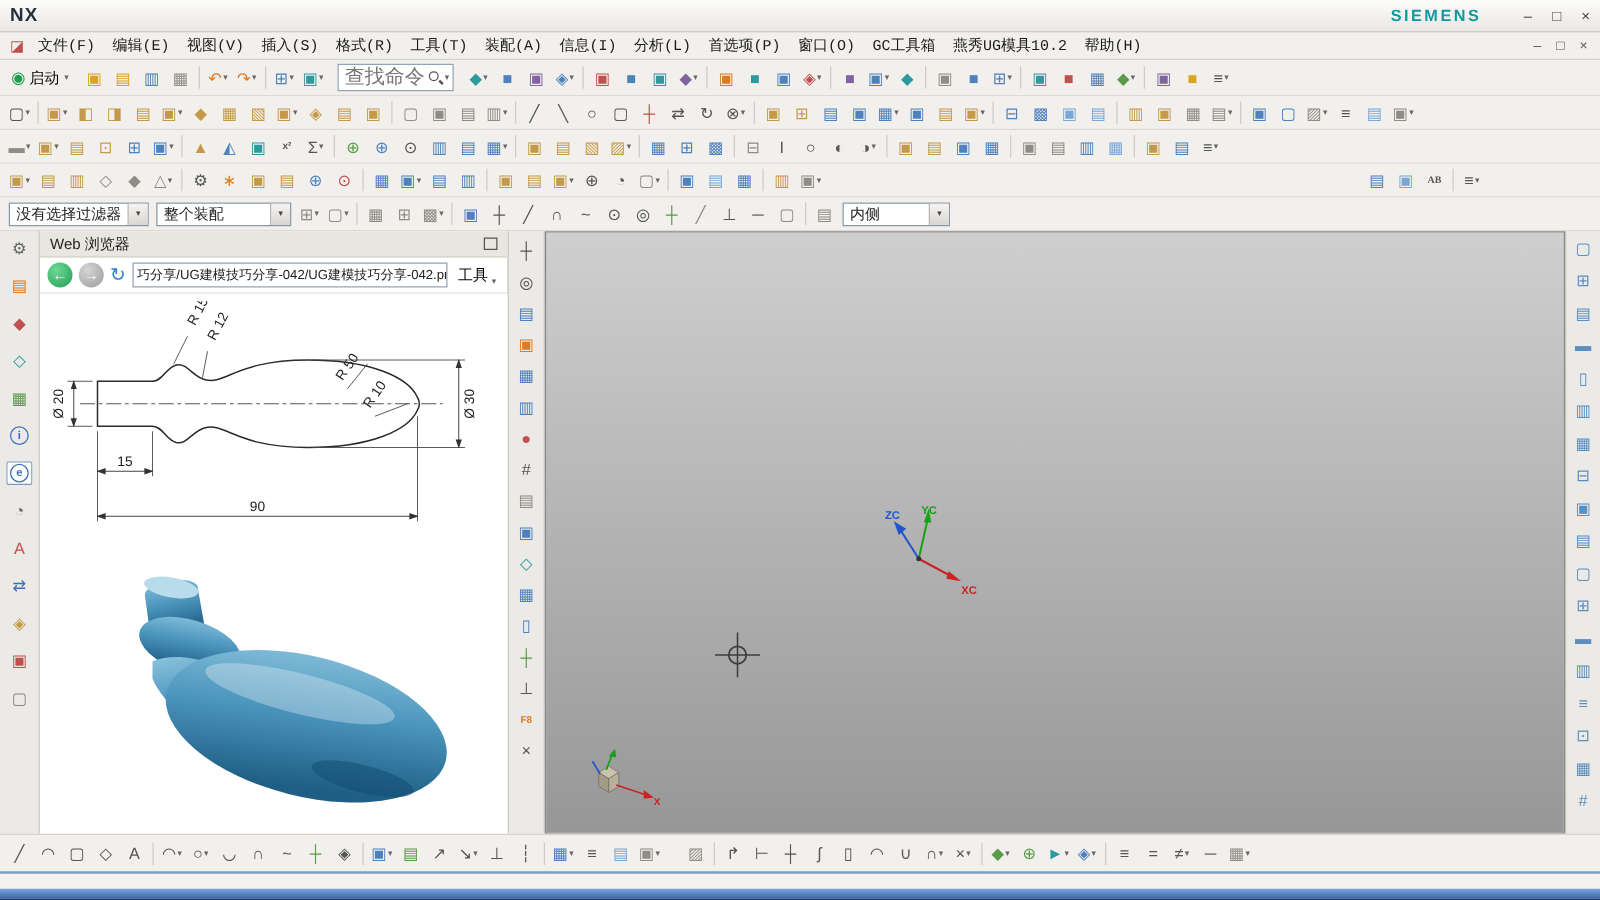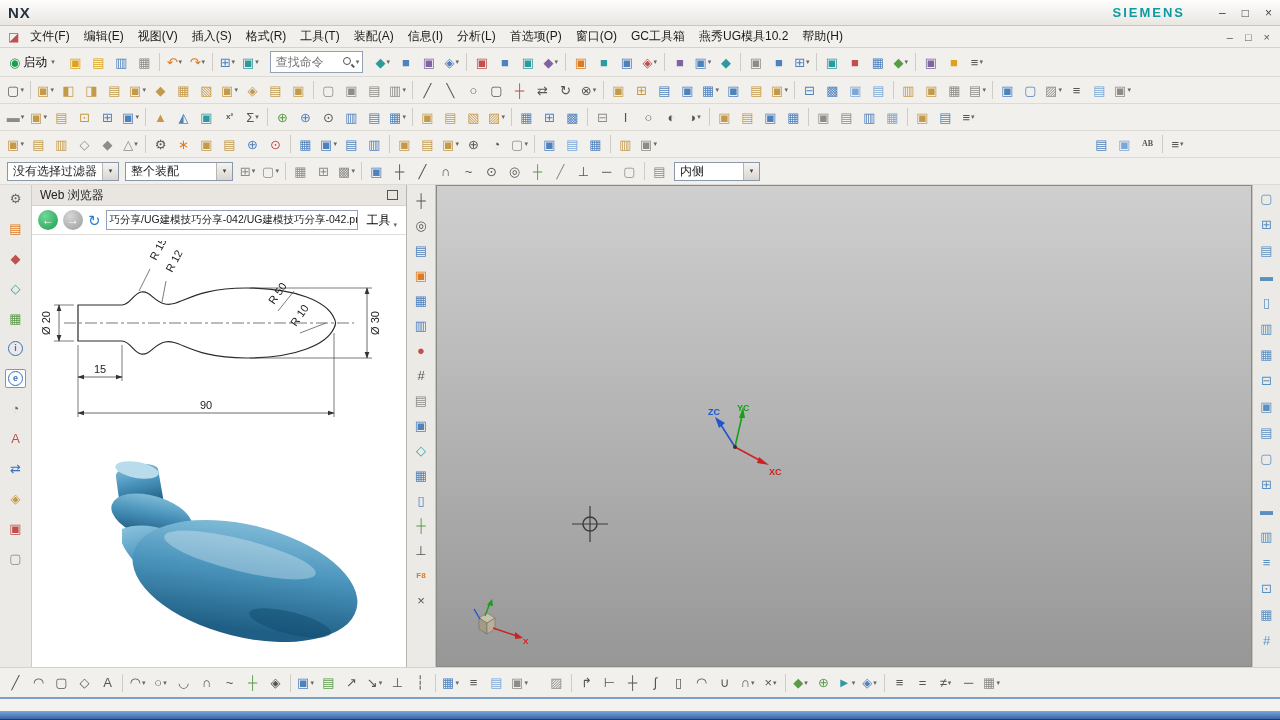--- a/index.html
+++ b/index.html
@@ -17,21 +17,21 @@
   .siemens{margin-left:auto;color:#0f9aa0;font-weight:bold;font-size:13px;letter-spacing:2px;margin-right:34px;}
   .win-controls{display:flex;gap:16px;color:#444;font-size:12px;align-items:center;}
   .winbtn{cursor:default;line-height:1;}
 
   
   .menubar{position:absolute;top:26px;left:0;right:0;height:22px;background:#f2f0ed;
     border-bottom:1px solid #d6d2cc;display:flex;align-items:center;font-size:12px;
     color:#1a1a1a;padding:0 4px;box-sizing:border-box;}
   .doc-icon{color:#c0504d;font-size:12px;margin:0 4px;}
   .menu-wrap{display:contents;}
-  .menu-item{padding:2px 7px;white-space:nowrap;}
+  .menu-item{padding:2px 7px;white-space:nowrap;font-family:Liberation Mono, monospace;}
   .mdi-controls{margin-left:auto;display:flex;gap:12px;color:#555;font-size:11px;padding-right:6px;}
 
   
   .toolrow{position:absolute;left:0;right:0;background:#f2f0ed;border-bottom:1px solid #ddd9d3;
     display:flex;align-items:center;padding:0 4px;box-sizing:border-box;flex-wrap:nowrap;overflow:hidden;white-space:nowrap;}
   #row1{top:48px;height:29px;}
   #row2{top:77px;height:27px;}
   #row3{top:104px;height:27px;}
   #row4{top:131px;height:27px;}
   #filterrow{top:158px;height:27px;}
@@ -46,21 +46,21 @@
     display:flex;align-items:center;justify-content:center;font-size:9px;font-weight:bold;}
   .dd{font-size:7px;color:#666;margin-left:1px;}
   .tsep{width:1px;height:18px;background:#cfccc6;margin:0 3px;flex:0 0 auto;}
   .tspace{display:inline-block;height:1px;flex:0 0 auto;}
 
   .start-btn{display:flex;align-items:center;gap:3px;font-size:12px;padding:1px 5px;margin-right:4px;flex:0 0 auto;}
   .start-icon{color:#1f9d4f;font-size:13px;}
 
   .search-box{display:flex;align-items:center;border:1px solid #93a3b5;background:#fff;
     height:20px;margin:0 8px;padding:0 3px;flex:0 0 auto;}
-  .search-box input{border:0;outline:none;width:64px;font-size:12px;font-family:Liberation Serif, serif;color:#333;background:transparent;}
+  .search-box input{border:0;outline:none;width:64px;font-size:16px;font-family:Liberation Serif, serif;color:#333;background:transparent;}
   .mag{width:13px;height:13px;position:relative;display:inline-block;}
   .mag::before{content:"";position:absolute;left:1px;top:1px;width:6px;height:6px;border:1.5px solid #555;border-radius:50%;}
   .mag::after{content:"";position:absolute;left:9px;top:9px;width:4px;height:1.5px;background:#555;transform:rotate(45deg);}
 
   .combo{display:flex;align-items:center;background:#fff;border:1px solid #8a98a8;height:19px;
     font-size:12px;color:#222;padding-left:5px;margin:0 3px;box-sizing:border-box;flex:0 0 auto;}
   .combo-text{flex:1;white-space:nowrap;overflow:hidden;}
   .combo .arrow{width:15px;height:100%;margin-left:4px;background:linear-gradient(#f5f4f2,#d9d6d1);
     border-left:1px solid #b9b5af;display:flex;align-items:center;justify-content:center;font-size:7px;color:#444;}
 

